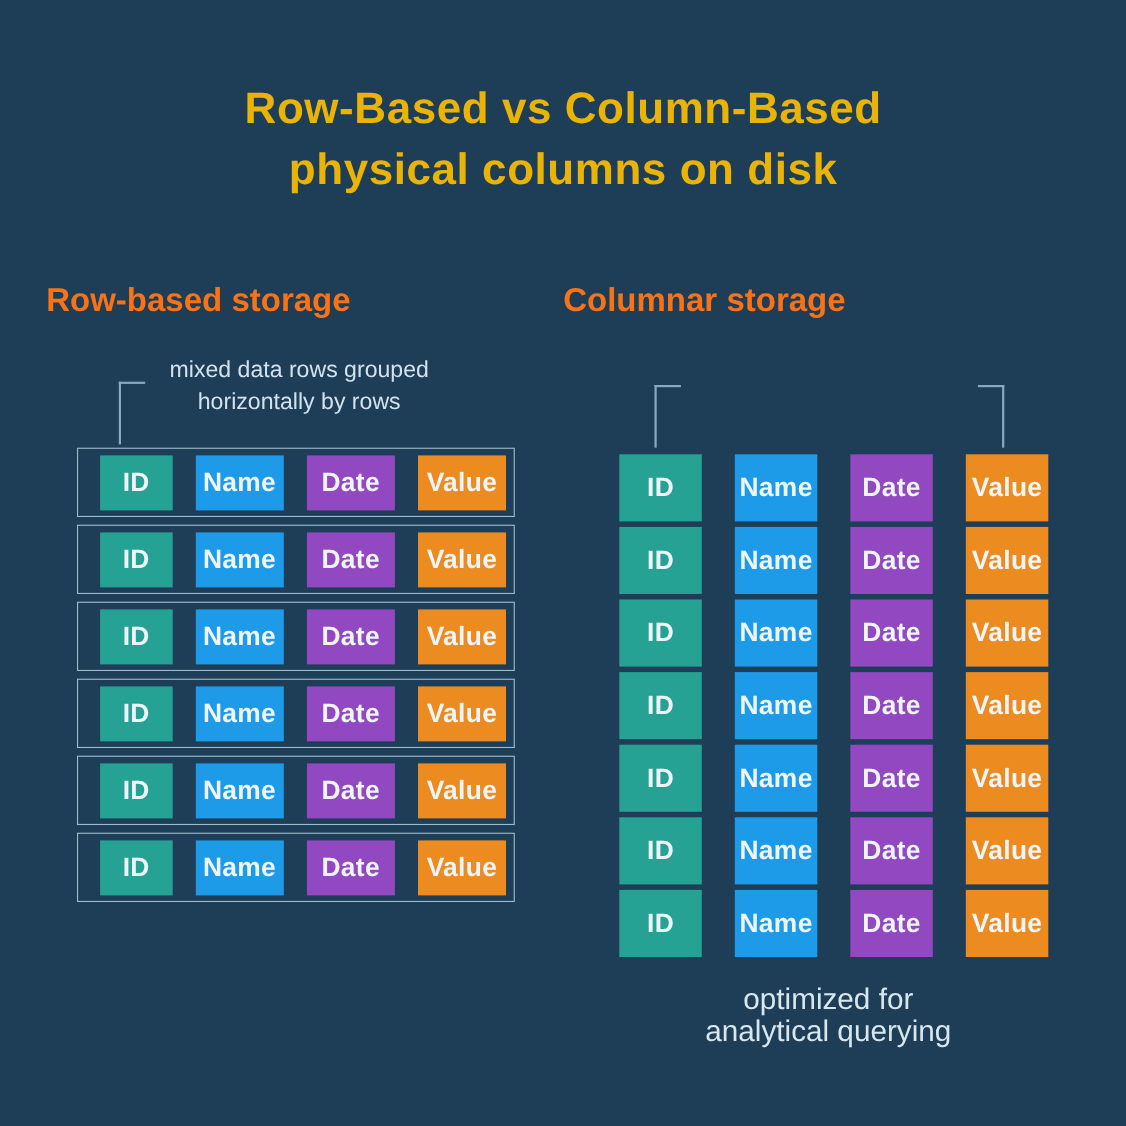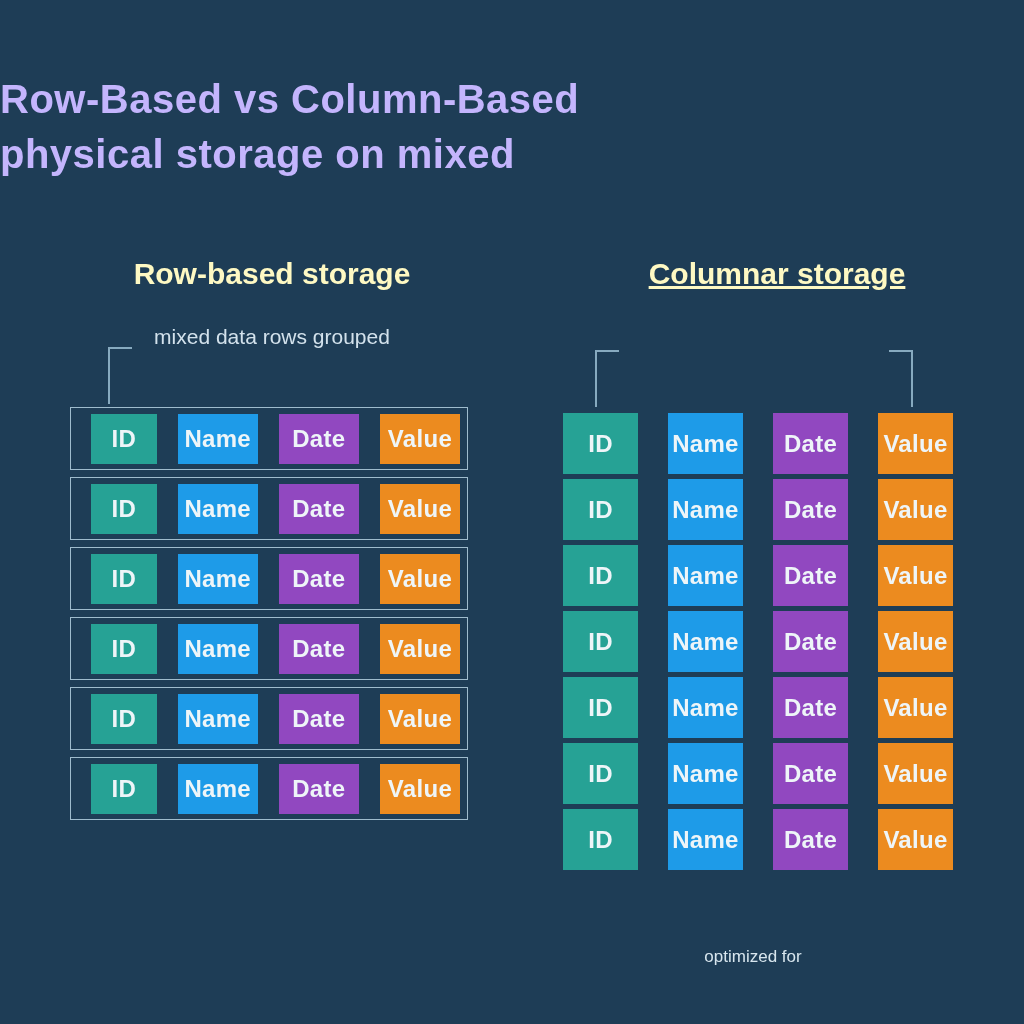--- a/index.html
+++ b/index.html
@@ -8,33 +8,33 @@
     background:#1e3d56;
     font-family:"Liberation Sans", sans-serif;
     position:relative;
     overflow:hidden;
     color:#f3f7f9;
   }
   .abs{position:absolute;}
   
   .title{
     left:0;top:72px;width:1024px;
-    text-align:left;
+    text-align:center;
     font-size:40px;font-weight:bold;
     line-height:55px;
-    color:#c4b5fd;
+    color:#eab308;
     letter-spacing:0.5px;
   }
   
   .section-heading{
     font-size:30px;font-weight:bold;
-    text-align:center;color:#fef9c3;
+    text-align:left;color:#f97316;
   }
   .heading-left{left:42px;top:257px;width:460px;}
-  .heading-right{left:546px;top:257px;width:462px;text-decoration:underline;}
+  .heading-right{left:512px;top:257px;width:462px;}
   
   .annotation{
     font-size:21px;line-height:29px;
     text-align:center;color:#d3e2ec;
     font-weight:normal;
   }
   .annotation-left{left:42px;top:322px;width:460px;}
   .annotation-right{left:522px;top:322px;width:462px;}
   
   .bracket{width:22px;height:55px;}
@@ -66,36 +66,37 @@
   .col-table{
     left:550px;top:413px;width:403px;
     display:flex;gap:17px;
   }
   .col-stack{
     flex:1;display:flex;flex-direction:column;gap:5px;
   }
   .col-stack .cell{height:61px;}
   
   .caption{
-    left:522px;top:942px;width:462px;
-    font-size:17px;line-height:29px;
+    left:522px;top:894px;width:462px;
+    font-size:27px;line-height:29px;
     text-align:center;color:#d8e6ee;
   }
 </style>
 </head>
 <body>
 
 <div class="abs title">
   <div>Row-Based vs Column-Based</div>
-  <div>physical storage on mixed</div>
+  <div>physical columns on disk</div>
 </div>
 
 <div class="abs section-heading heading-left">Row-based storage</div>
 <div class="abs annotation annotation-left">
   <div>mixed data rows grouped</div>
+  <div>horizontally by rows</div>
 </div>
 <div class="abs bracket bracket-tl bkt-row"></div>
 
 <div class="abs row-table" id="row-table">
     <div class="row-box">
       <div class="cell c-id" style="background: rgb(38, 162, 149);">ID</div>
       <div class="cell" style="background: rgb(30, 155, 232);">Name</div>
       <div class="cell" style="background: rgb(145, 72, 192);">Date</div>
       <div class="cell" style="background: rgb(236, 139, 31);">Value</div>
     </div>
@@ -171,13 +172,14 @@
       <div class="cell" style="background: rgb(236, 139, 31);">Value</div>
       <div class="cell" style="background: rgb(236, 139, 31);">Value</div>
       <div class="cell" style="background: rgb(236, 139, 31);">Value</div>
       <div class="cell" style="background: rgb(236, 139, 31);">Value</div>
       <div class="cell" style="background: rgb(236, 139, 31);">Value</div>
     </div>
   </div>
 
 <div class="abs caption">
   <div>optimized for</div>
+  <div>analytical querying</div>
 </div>
 
 </body></html>

